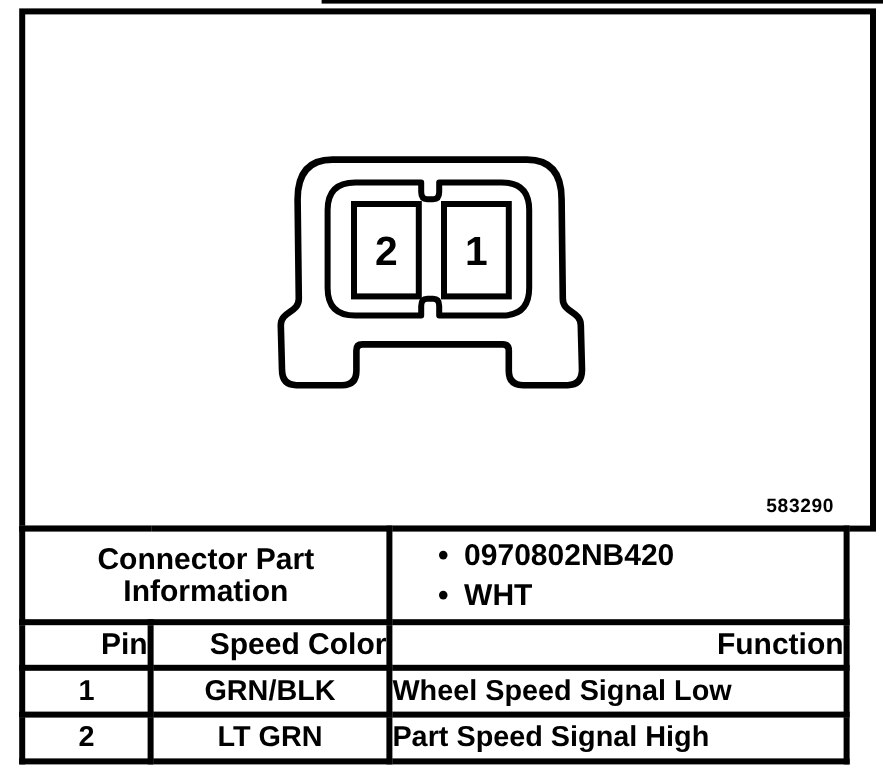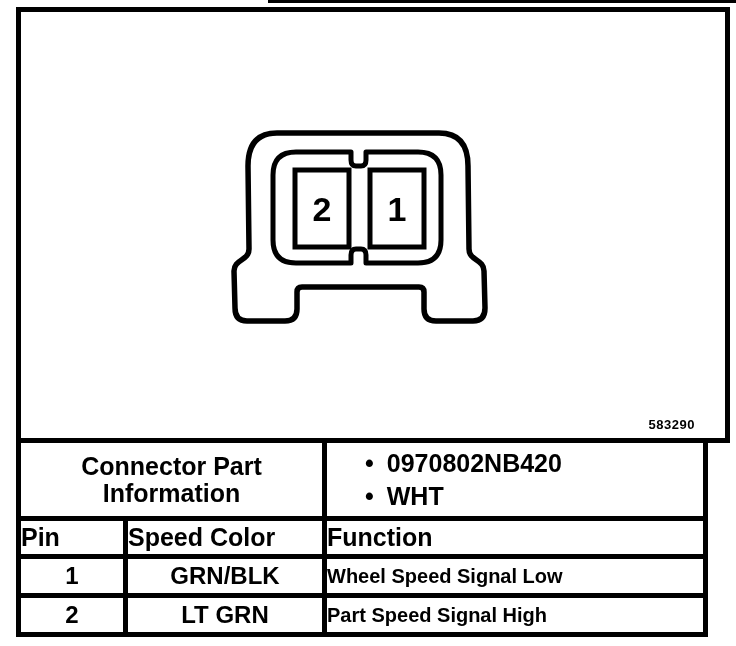--- a/index.html
+++ b/index.html
@@ -39,21 +39,21 @@
     position: absolute;
     left: 199px;   
     top: 98px;
     width: 280px;
     height: 225px;
   }
   .figure-number {
     position: absolute;
     right: 30px;
     bottom: 6px;
-    font-size: 13px;
+    font-size: 16px;
     font-weight: bold;
     letter-spacing: 0.5px;
   }
   
   table.pinout {
     position: absolute;
     left: 16px;
     top: 438px;
     width: 687px;
     border-collapse: collapse;
@@ -80,30 +80,30 @@
     align-items: center;
     padding-left: 38px;
     line-height: 33px;
   }
   .bullet-dot {
     font-size: 25px;
     margin-right: 13px;
   }
   td.header-cell {
     height: 33px;
-    text-align: left;
+    text-align: right;
     font-size: 25px;
   }
   td.pin-cell, td.wire-cell {
     height: 34px;
     text-align: center;
     font-size: 24px;
   }
   td.function-cell {
-    font-size: 20px;
+    font-size: 24px;
     text-align: left;
     padding-left: 13px;
   }
 </style>
 </head>
 <body>
 
 <div id="page">
 
   <div class="scan-artifact"></div>

